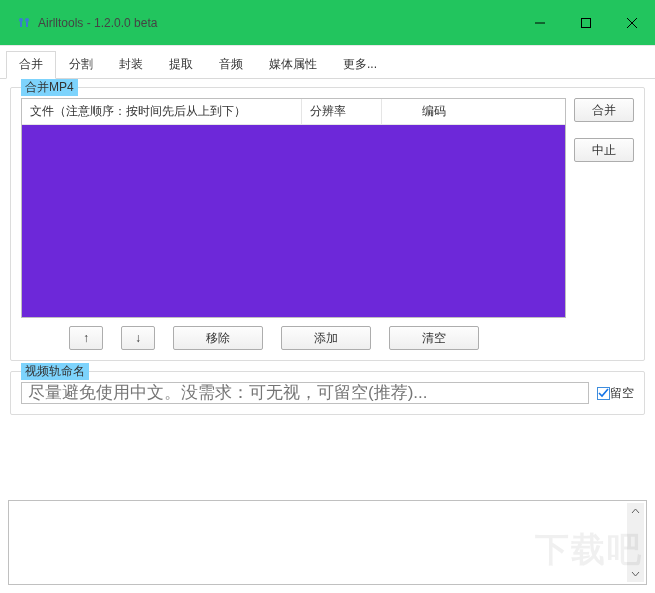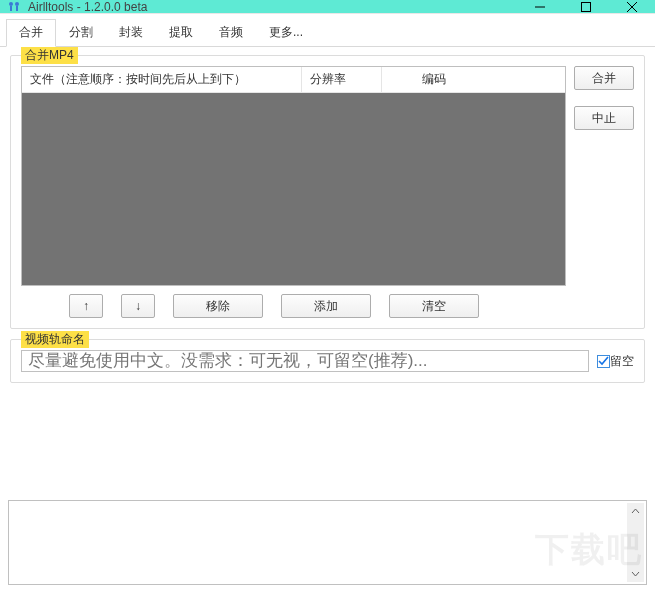--- a/index.html
+++ b/index.html
@@ -8,26 +8,26 @@
     font-size: 12px;
     background: #ffffff;
     color: #333;
     width: 655px;
     height: 593px;
     overflow: hidden;
     position: relative;
   }
   
   .titlebar {
-    height: 14px;
-    background: #5eead4;
+    height: 46px;
+    background: #22c55e;
     border-bottom: 1px solid #e8e8e8;
     display: flex;
     align-items: center;
-    padding-left: 6px;
+    padding-left: 16px;
   }
   .titlebar .icon {
     width: 16px; height: 16px;
     display: flex; align-items: center; justify-content: center;
     margin-right: 6px;
   }
   .titlebar .title { color: #444; font-size: 12px; flex: 1; }
   .winbtns { display: flex; height: 100%; }
   .winbtn {
     width: 46px; height: 100%;
@@ -65,30 +65,30 @@
   .group {
     border: 1px solid #dcdcdc;
     border-radius: 2px;
     padding: 10px 10px 10px 10px;
     position: relative;
     margin-bottom: 10px;
   }
   .group > .legend {
     position: absolute;
     top: -9px; left: 10px;
-    background: #fde047;
+    background: #7dd3fc;
     padding: 0 4px;
     color: #333;
     font-size: 12px;
   }
   .merge-row { display: flex; gap: 8px; align-items: flex-start; }
   .table-wrap {
     flex: 1;
     border: 1px solid #bfbfbf;
-    background: #737373;
+    background: #6d28d9;
     height: 220px;
     overflow: hidden;
   }
   .thead {
     display: flex;
     border-bottom: 1px solid #e5e5e5;
     background: #fff;
     color: #333;
     font-size: 12px;
   }
@@ -207,20 +207,21 @@
     </div>
   </div>
 </div>
 
 <div class="tabs">
   <div class="tab active"><span>合并</span></div>
   <div class="tab"><span>分割</span></div>
   <div class="tab"><span>封装</span></div>
   <div class="tab"><span>提取</span></div>
   <div class="tab"><span>音频</span></div>
+  <div class="tab"><span>媒体属性</span></div>
   <div class="tab"><span>更多...</span></div>
 </div>
 
 <div class="panel">
 
   <div class="group">
     <span class="legend">合并MP4</span>
 
     <div class="merge-row">
       <div class="table-wrap">

